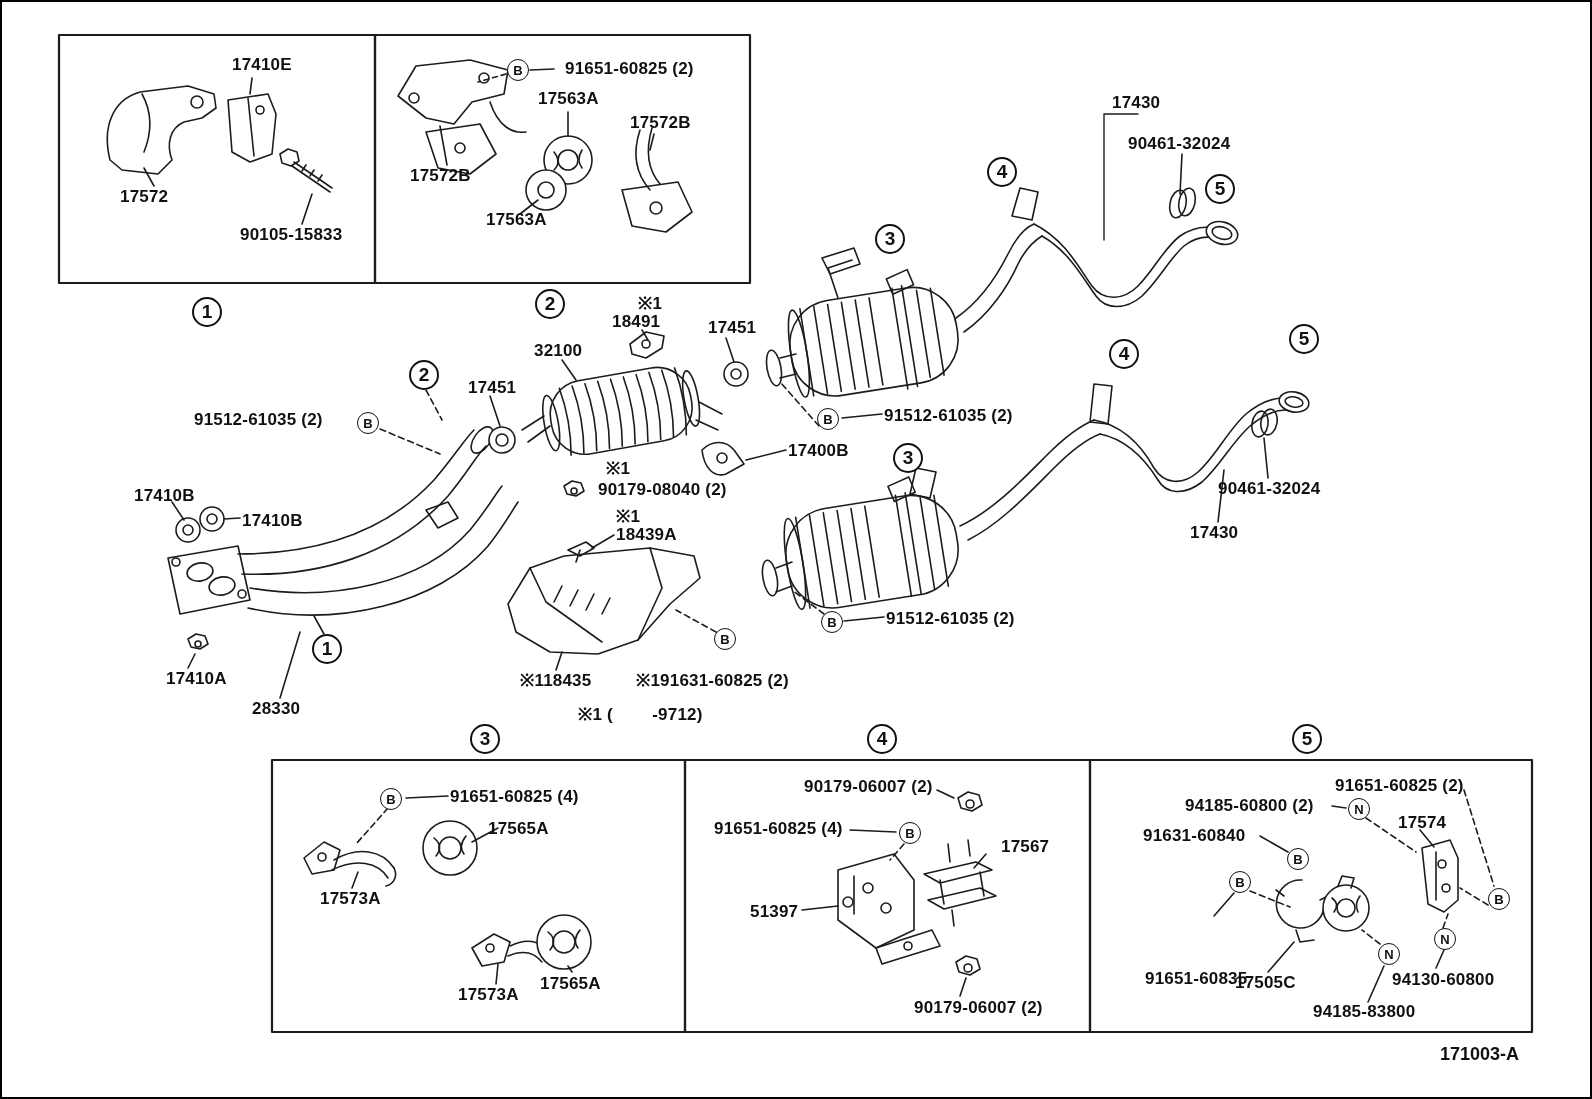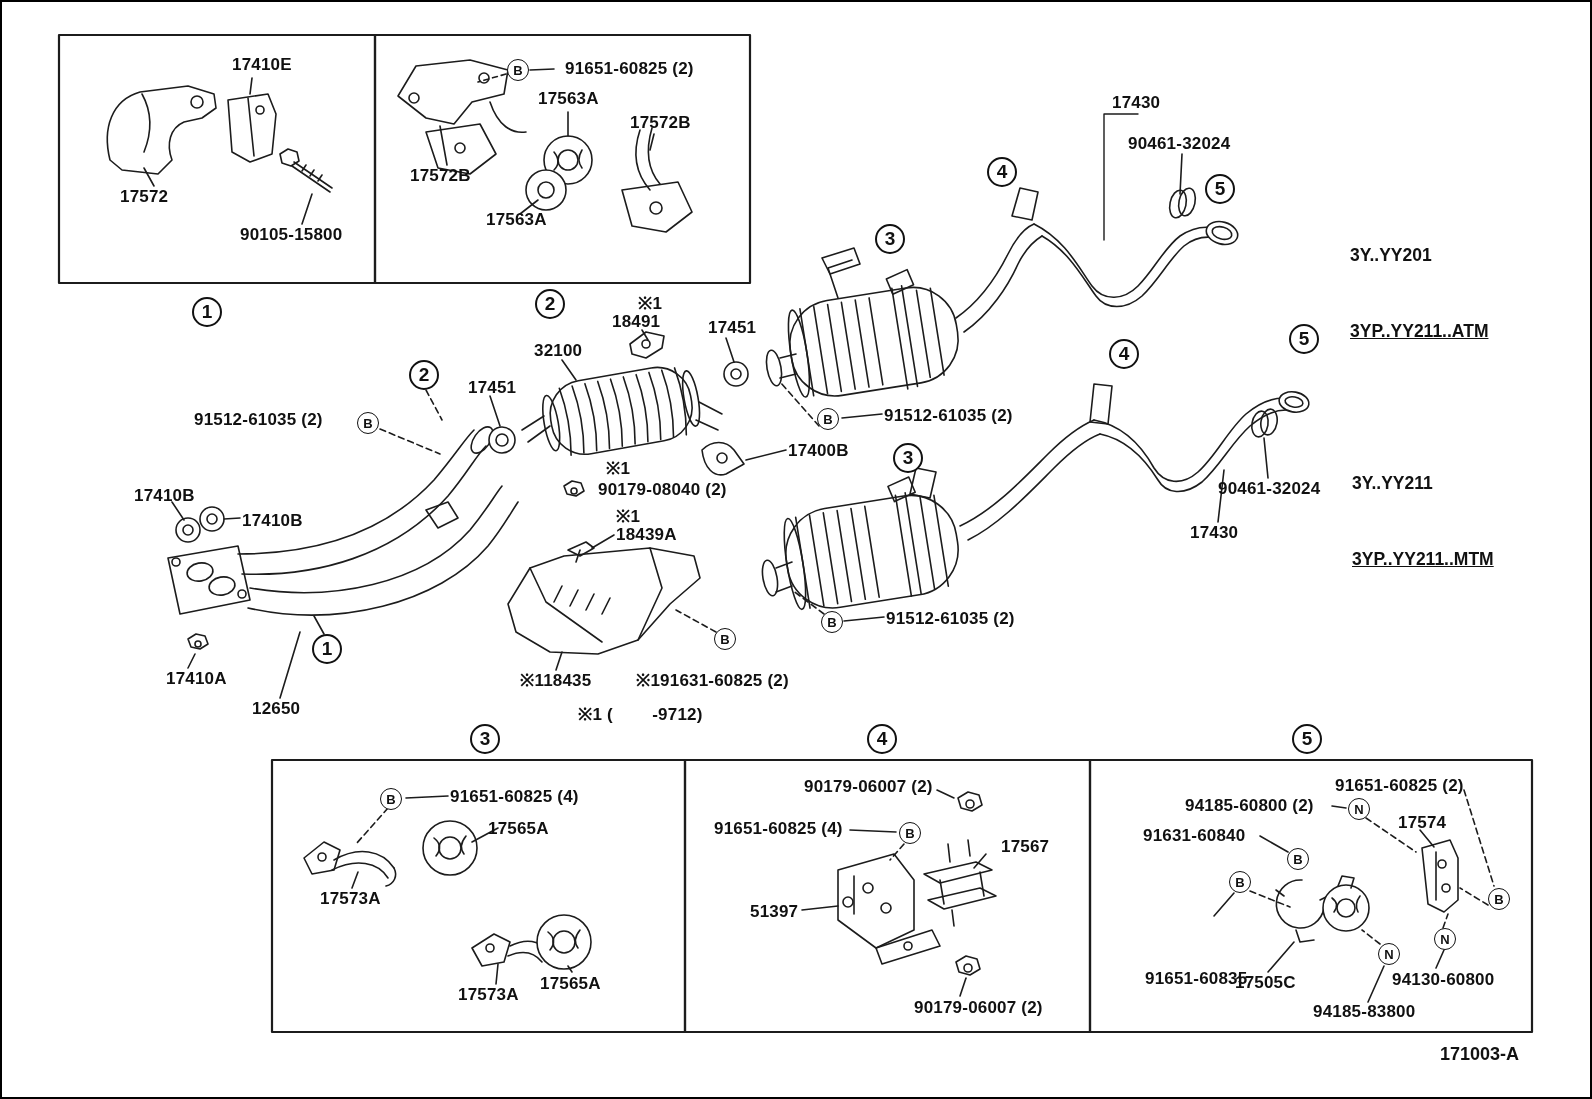--- a/index.html
+++ b/index.html
@@ -333,21 +333,21 @@
       <line x1="1442" y1="948" x2="1434" y2="966"></line>
       <line x1="1441" y1="926" x2="1446" y2="912" stroke-dasharray="6 4"></line>
       <line x1="1378" y1="942" x2="1360" y2="928" stroke-dasharray="6 4"></line>
       <line x1="1366" y1="1000" x2="1382" y2="964"></line>
       <line x1="1266" y1="970" x2="1292" y2="940"></line>
     </g>
   </svg>
 
   <div class="lbl" style="left:230px;top:54px">17410E</div>
   <div class="lbl" style="left:118px;top:186px">17572</div>
-  <div class="lbl" style="left:238px;top:224px">90105-15800</div>
+  <div class="lbl" style="left:238px;top:224px">90105-15833</div>
 
   <div class="lbl" style="left:563px;top:58px">91651-60825 (2)</div>
   <div class="lbl" style="left:536px;top:88px">17563A</div>
   <div class="lbl" style="left:628px;top:112px">17572B</div>
   <div class="lbl" style="left:408px;top:165px">17572B</div>
   <div class="lbl" style="left:484px;top:209px">17563A</div>
 
   <div class="lbl" style="left:1110px;top:92px">17430</div>
   <div class="lbl" style="left:1126px;top:133px">90461-32024</div>
   <div class="lbl" style="left:636px;top:293px">※1</div>
@@ -361,33 +361,25 @@
   <div class="lbl" style="left:240px;top:510px">17410B</div>
   <div class="lbl" style="left:786px;top:440px">17400B</div>
   <div class="lbl" style="left:604px;top:458px">※1</div>
   <div class="lbl" style="left:596px;top:479px">90179-08040 (2)</div>
   <div class="lbl" style="left:1216px;top:478px">90461-32024</div>
   <div class="lbl" style="left:1188px;top:522px">17430</div>
   <div class="lbl" style="left:614px;top:506px">※1</div>
   <div class="lbl" style="left:614px;top:524px">18439A</div>
   <div class="lbl" style="left:884px;top:608px">91512-61035 (2)</div>
   <div class="lbl" style="left:164px;top:668px">17410A</div>
-  <div class="lbl" style="left:250px;top:698px">12650</div>
+  <div class="lbl" style="left:250px;top:698px">28330</div>
   <div class="lbl" style="left:518px;top:670px">※118435</div>
   <div class="lbl" style="left:634px;top:670px">※191631-60825 (2)</div>
   <div class="lbl" style="left:576px;top:704px">※1 (        -9712)</div>
 
-  <div class="variant" style="left:1348px;top:190px">
-    <div>3Y..YY201</div>
-    <div class="u2">3YP..YY211..ATM</div>
-  </div>
-  <div class="variant" style="left:1350px;top:418px">
-    <div>3Y..YY211</div>
-    <div class="u2">3YP..YY211..MTM</div>
-  </div>
 
   <div class="lbl" style="left:448px;top:786px">91651-60825 (4)</div>
   <div class="lbl" style="left:486px;top:818px">17565A</div>
   <div class="lbl" style="left:318px;top:888px">17573A</div>
   <div class="lbl" style="left:456px;top:984px">17573A</div>
   <div class="lbl" style="left:538px;top:973px">17565A</div>
 
   <div class="lbl" style="left:802px;top:776px">90179-06007 (2)</div>
   <div class="lbl" style="left:712px;top:818px">91651-60825 (4)</div>
   <div class="lbl" style="left:999px;top:836px">17567</div>

